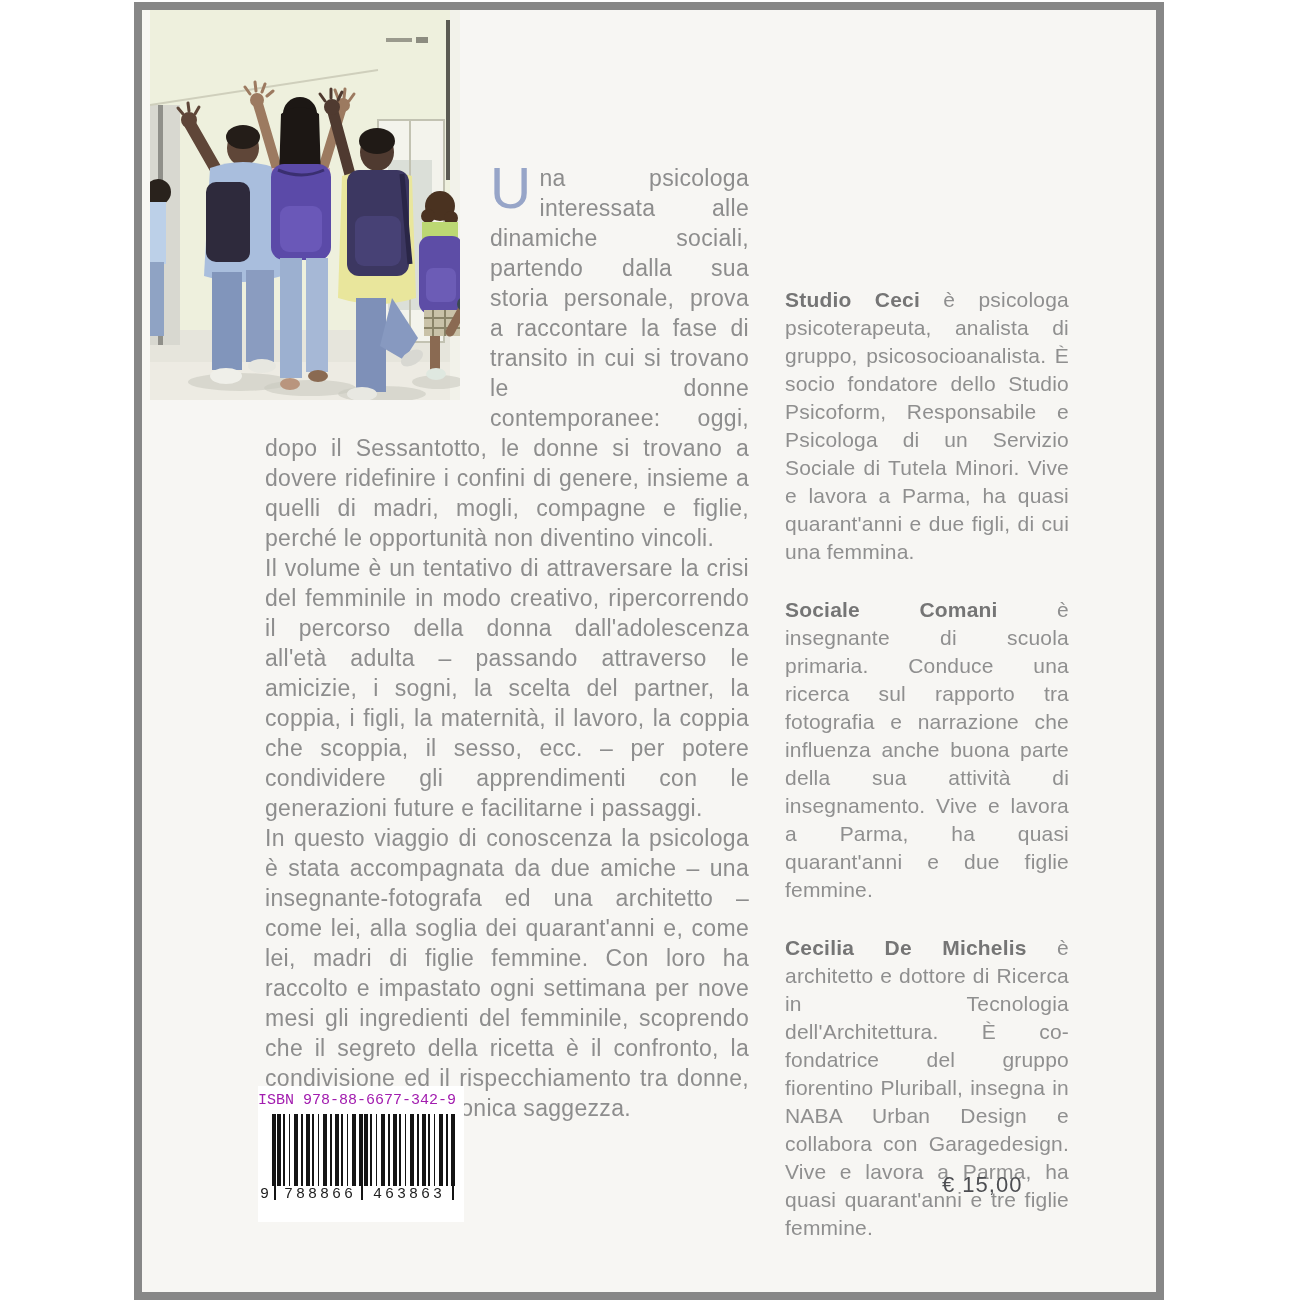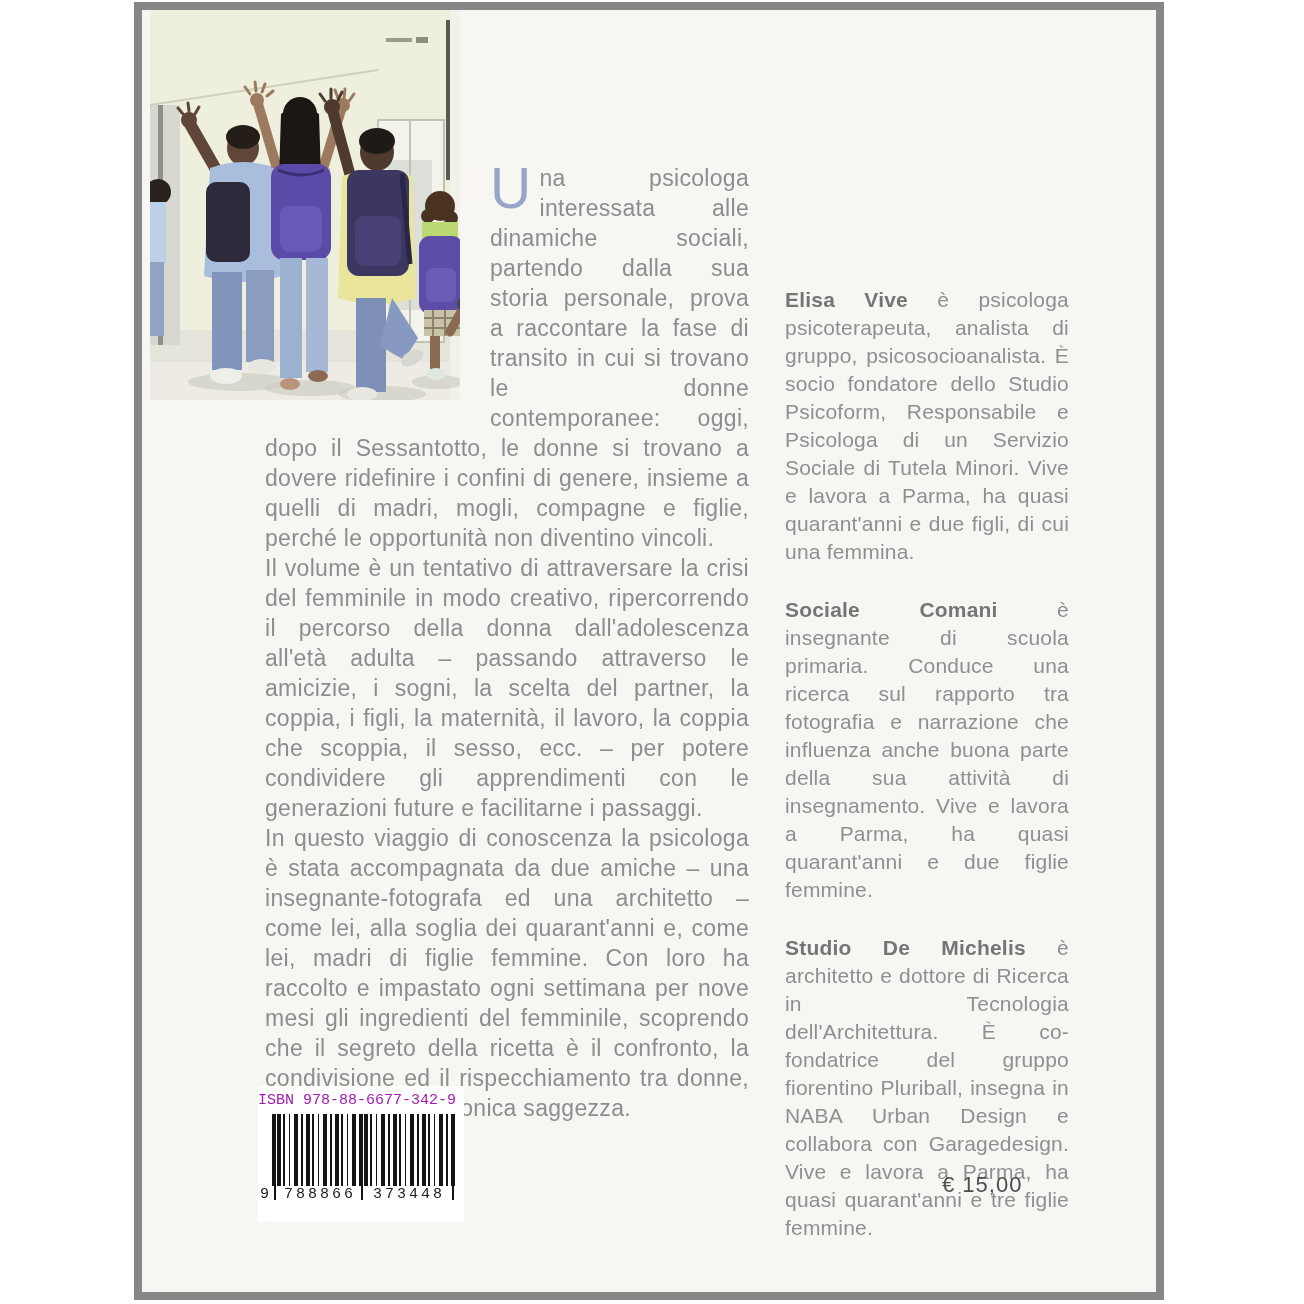--- a/index.html
+++ b/index.html
@@ -144,34 +144,34 @@
     </svg>
 
     <div class="blurb">
       <div class="photo-spacer"></div>
       <p><span class="dropcap">U</span><span>na psicologa interessata alle dinamiche sociali, partendo dalla sua storia personale, prova a raccontare la fase di transito in cui si trovano le donne contemporanee: oggi, dopo il Sessantotto, le donne si trovano a dovere ridefinire i confini di genere, insieme a quelli di madri, mogli, compagne e figlie, perché le opportunità non diventino vincoli.</span></p>
       <p>Il volume è un tentativo di attraversare la crisi del femminile in modo creativo, ripercorrendo il percorso della donna dall'adolescenza all'età adulta – passando attraverso le amicizie, i sogni, la scelta del partner, la coppia, i figli, la maternità, il lavoro, la coppia che scoppia, il sesso, ecc. – per potere condividere gli apprendimenti con le generazioni future e facilitarne i passaggi.</p>
       <p>In questo viaggio di conoscenza la psicologa è stata accompagnata da due amiche – una insegnante-fotografa ed una architetto – come lei, alla soglia dei quarant'anni e, come lei, madri di figlie femmine. Con loro ha raccolto e impastato ogni settimana per nove mesi gli ingredienti del femminile, scoprendo che il segreto della ricetta è il confronto, la condivisione ed il rispecchiamento tra donne, con un pizzico di ironica saggezza.</p>
     </div>
 
     <div class="authors">
-      <p><b>Elisa Vive</b><span> è psicologa psicoterapeuta, analista di gruppo, psicosocioanalista. È socio fondatore dello Studio Psicoform, Responsabile e Psicologa di un Servizio Sociale di Tutela Minori. Vive e lavora a Parma, ha quasi quarant'anni e due figli, di cui una femmina.</span></p>
+      <p><b>Studio Ceci</b><span> è psicologa psicoterapeuta, analista di gruppo, psicosocioanalista. È socio fondatore dello Studio Psicoform, Responsabile e Psicologa di un Servizio Sociale di Tutela Minori. Vive e lavora a Parma, ha quasi quarant'anni e due figli, di cui una femmina.</span></p>
       <p><b>Sociale Comani</b><span> è insegnante di scuola primaria. Conduce una ricerca sul rapporto tra fotografia e narrazione che influenza anche buona parte della sua attività di insegnamento. Vive e lavora a Parma, ha quasi quarant'anni e due figlie femmine.</span></p>
-      <p><b>Studio De Michelis</b><span> è architetto e dottore di Ricerca in Tecnologia dell'Architettura. È co-fondatrice del gruppo fiorentino Pluriball, insegna in NABA Urban Design e collabora con Garagedesign. Vive e lavora a Parma, ha quasi quarant'anni e tre figlie femmine.</span></p>
+      <p><b>Cecilia De Michelis</b><span> è architetto e dottore di Ricerca in Tecnologia dell'Architettura. È co-fondatrice del gruppo fiorentino Pluriball, insegna in NABA Urban Design e collabora con Garagedesign. Vive e lavora a Parma, ha quasi quarant'anni e tre figlie femmine.</span></p>
     </div>
 
     <div class="isbn-box">
       <span class="isbn-label">ISBN 978-88-6677-342-9</span>
       <div class="bars"></div>
       <i class="guard g1"></i>
       <i class="guard g2"></i>
       <i class="guard g3"></i>
       <div class="digits-row">
         <span class="d-lead">9</span>
         <span class="d-left">788866</span>
-        <span class="d-right">373448</span>
+        <span class="d-right">463863</span>
       </div>
     </div>
 
     <span class="price">€ 15,00</span>
 
   </div>
 </div>
 
 </body></html>

